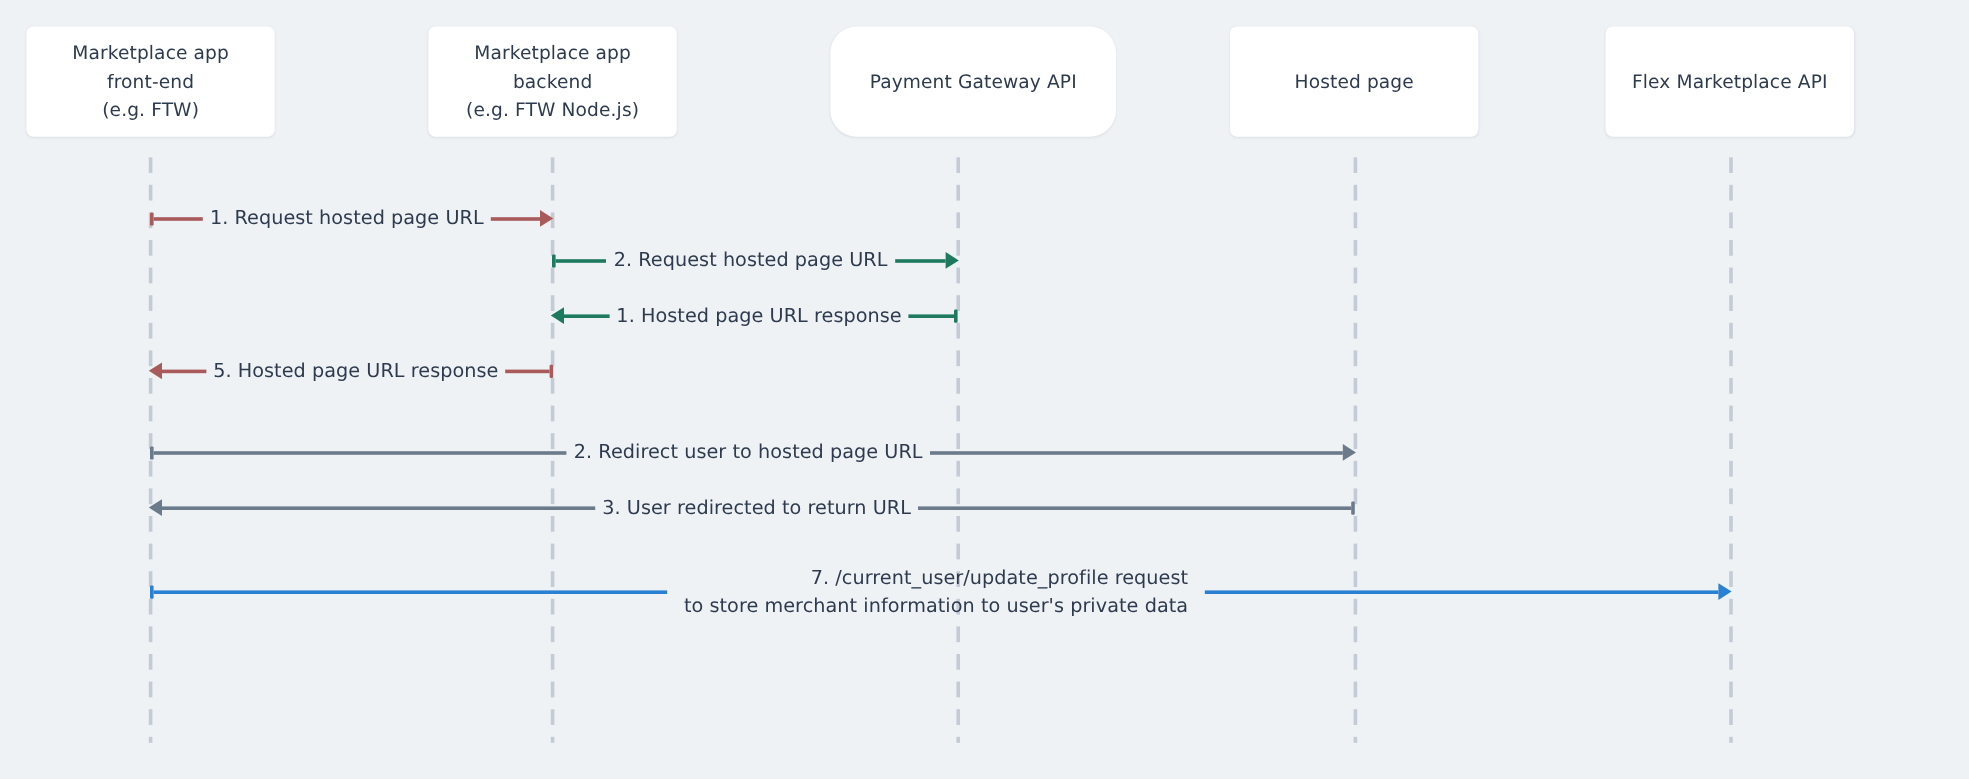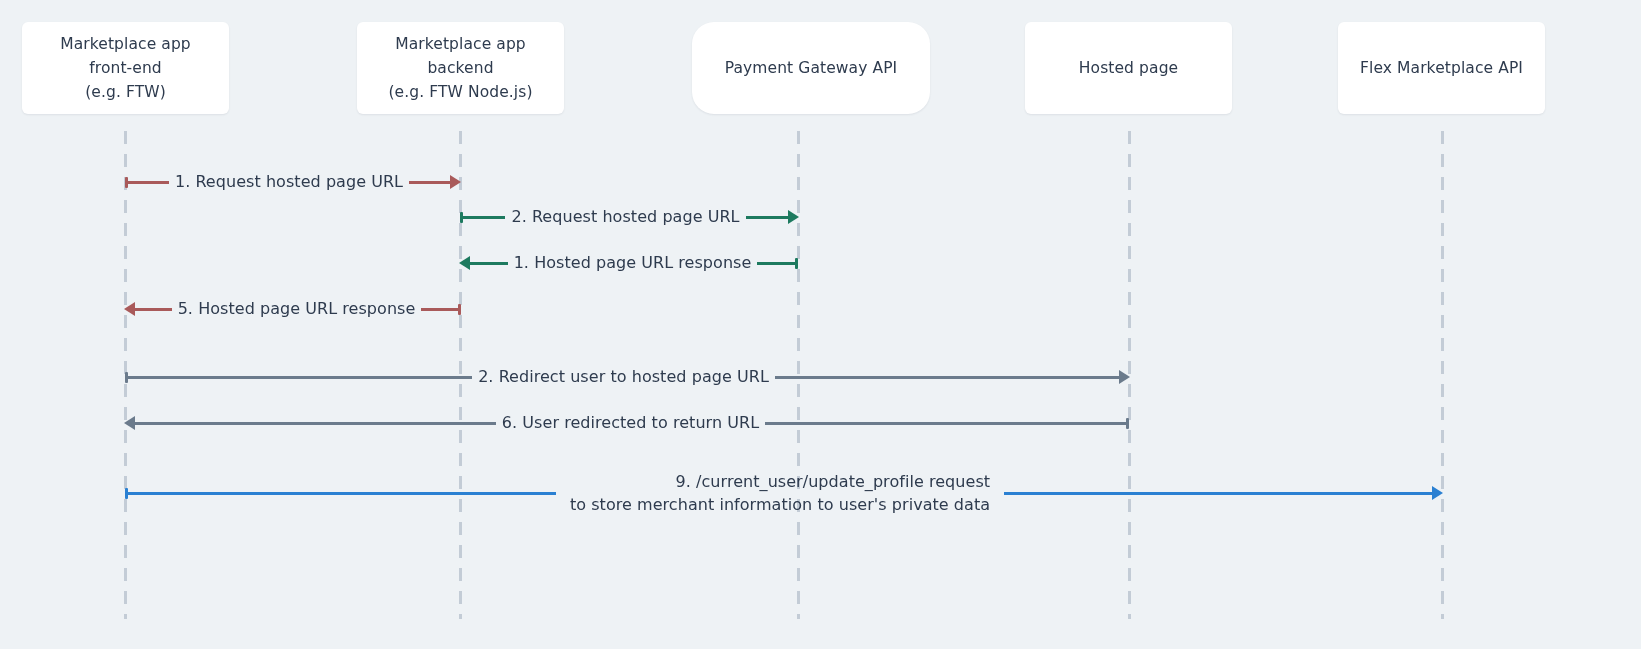--- a/index.html
+++ b/index.html
@@ -156,27 +156,27 @@
     <span class="tail" style="background:#6b7b8c;"></span>
     <span class="seg" style="background:#6b7b8c;"></span>
     <span class="msg-label">2. Redirect user to hosted page URL</span>
     <span class="seg" style="background:#6b7b8c;"></span>
     <span class="head right" style="border-left-color:#6b7b8c;"></span>
   </div>
 
   <div class="msg" style="left:124px; width:1005px; top:423px;">
     <span class="head left" style="border-right-color:#6b7b8c;"></span>
     <span class="seg" style="background:#6b7b8c;"></span>
-    <span class="msg-label">6. User redirected to return URL</span>
+    <span class="msg-label">3. User redirected to return URL</span>
     <span class="seg" style="background:#6b7b8c;"></span>
     <span class="tail" style="background:#6b7b8c;"></span>
   </div>
 
   <div class="msg" style="left:125px; width:1318px; top:493px;">
     <span class="tail" style="background:#2a80d2;"></span>
     <span class="seg" style="background:#2a80d2;"></span>
-    <span class="msg-label" style="padding:0 14px;">9. /current_user/update_profile request
+    <span class="msg-label" style="padding:0 14px;">7. /current_user/update_profile request
 to store merchant information to user's private data</span>
     <span class="seg" style="background:#2a80d2;"></span>
     <span class="head right" style="border-left-color:#2a80d2;"></span>
   </div>
 
 </div>
 
 </body></html>

